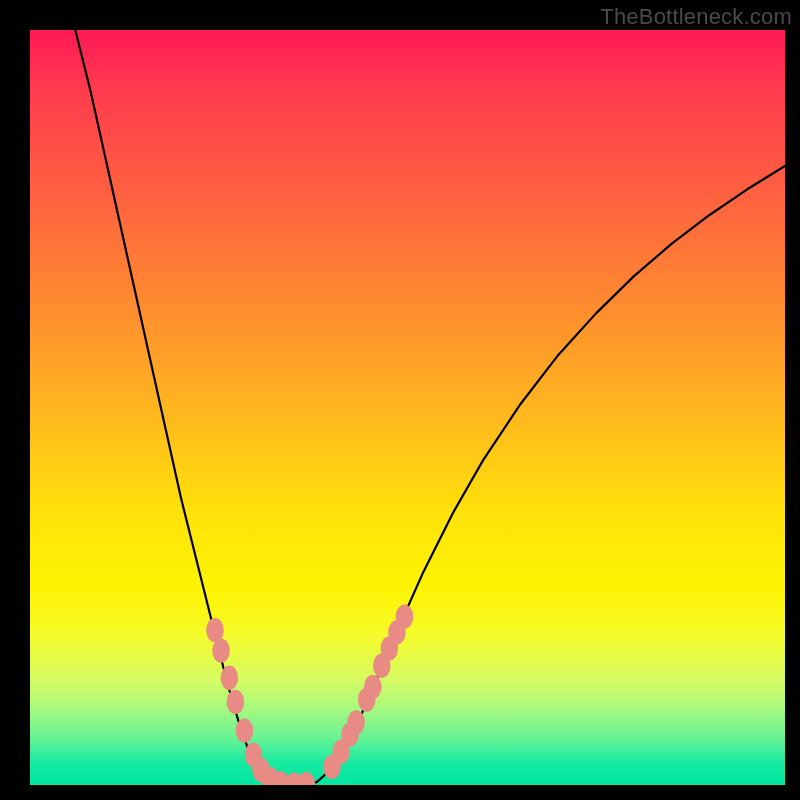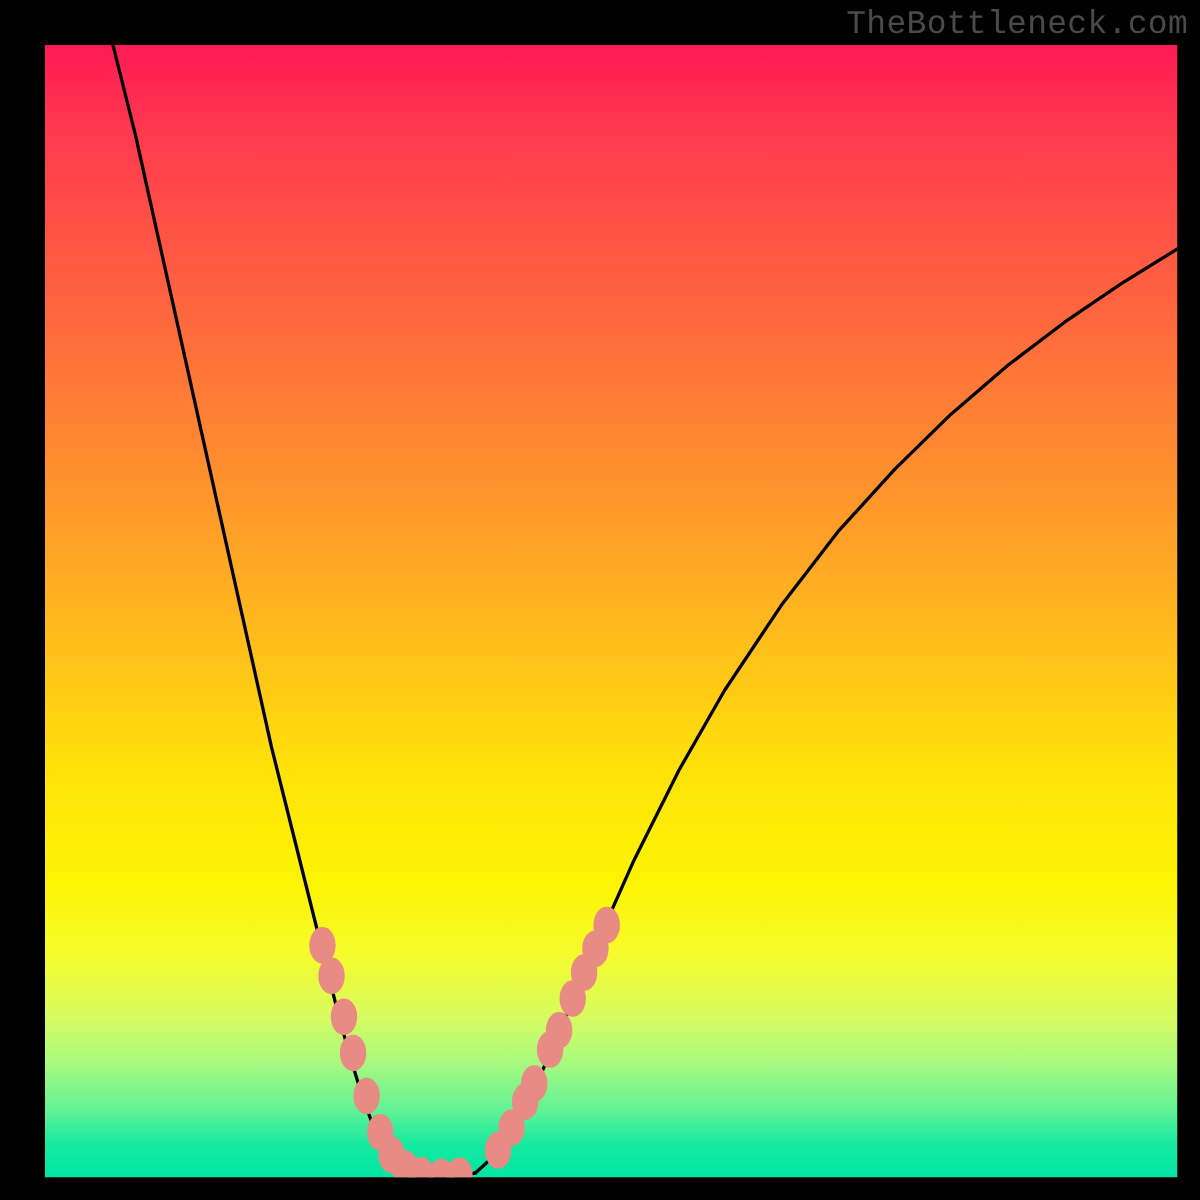--- a/index.html
+++ b/index.html
@@ -9,21 +9,20 @@
     height: 800px;
     overflow: hidden;
     background: #000;
     font-family: Arial, Helvetica, sans-serif;
   }
   .stage {
     position: relative;
     width: 800px;
     height: 800px;
     background: #000;
-    font-family: Liberation Mono, monospace;
   }
   .watermark {
     position: absolute;
     top: 4px;
     right: 8px;
     color: #4a4a4a;
     font-size: 22px;
     font-weight: 400;
     letter-spacing: 0.2px;
     user-select: none;

